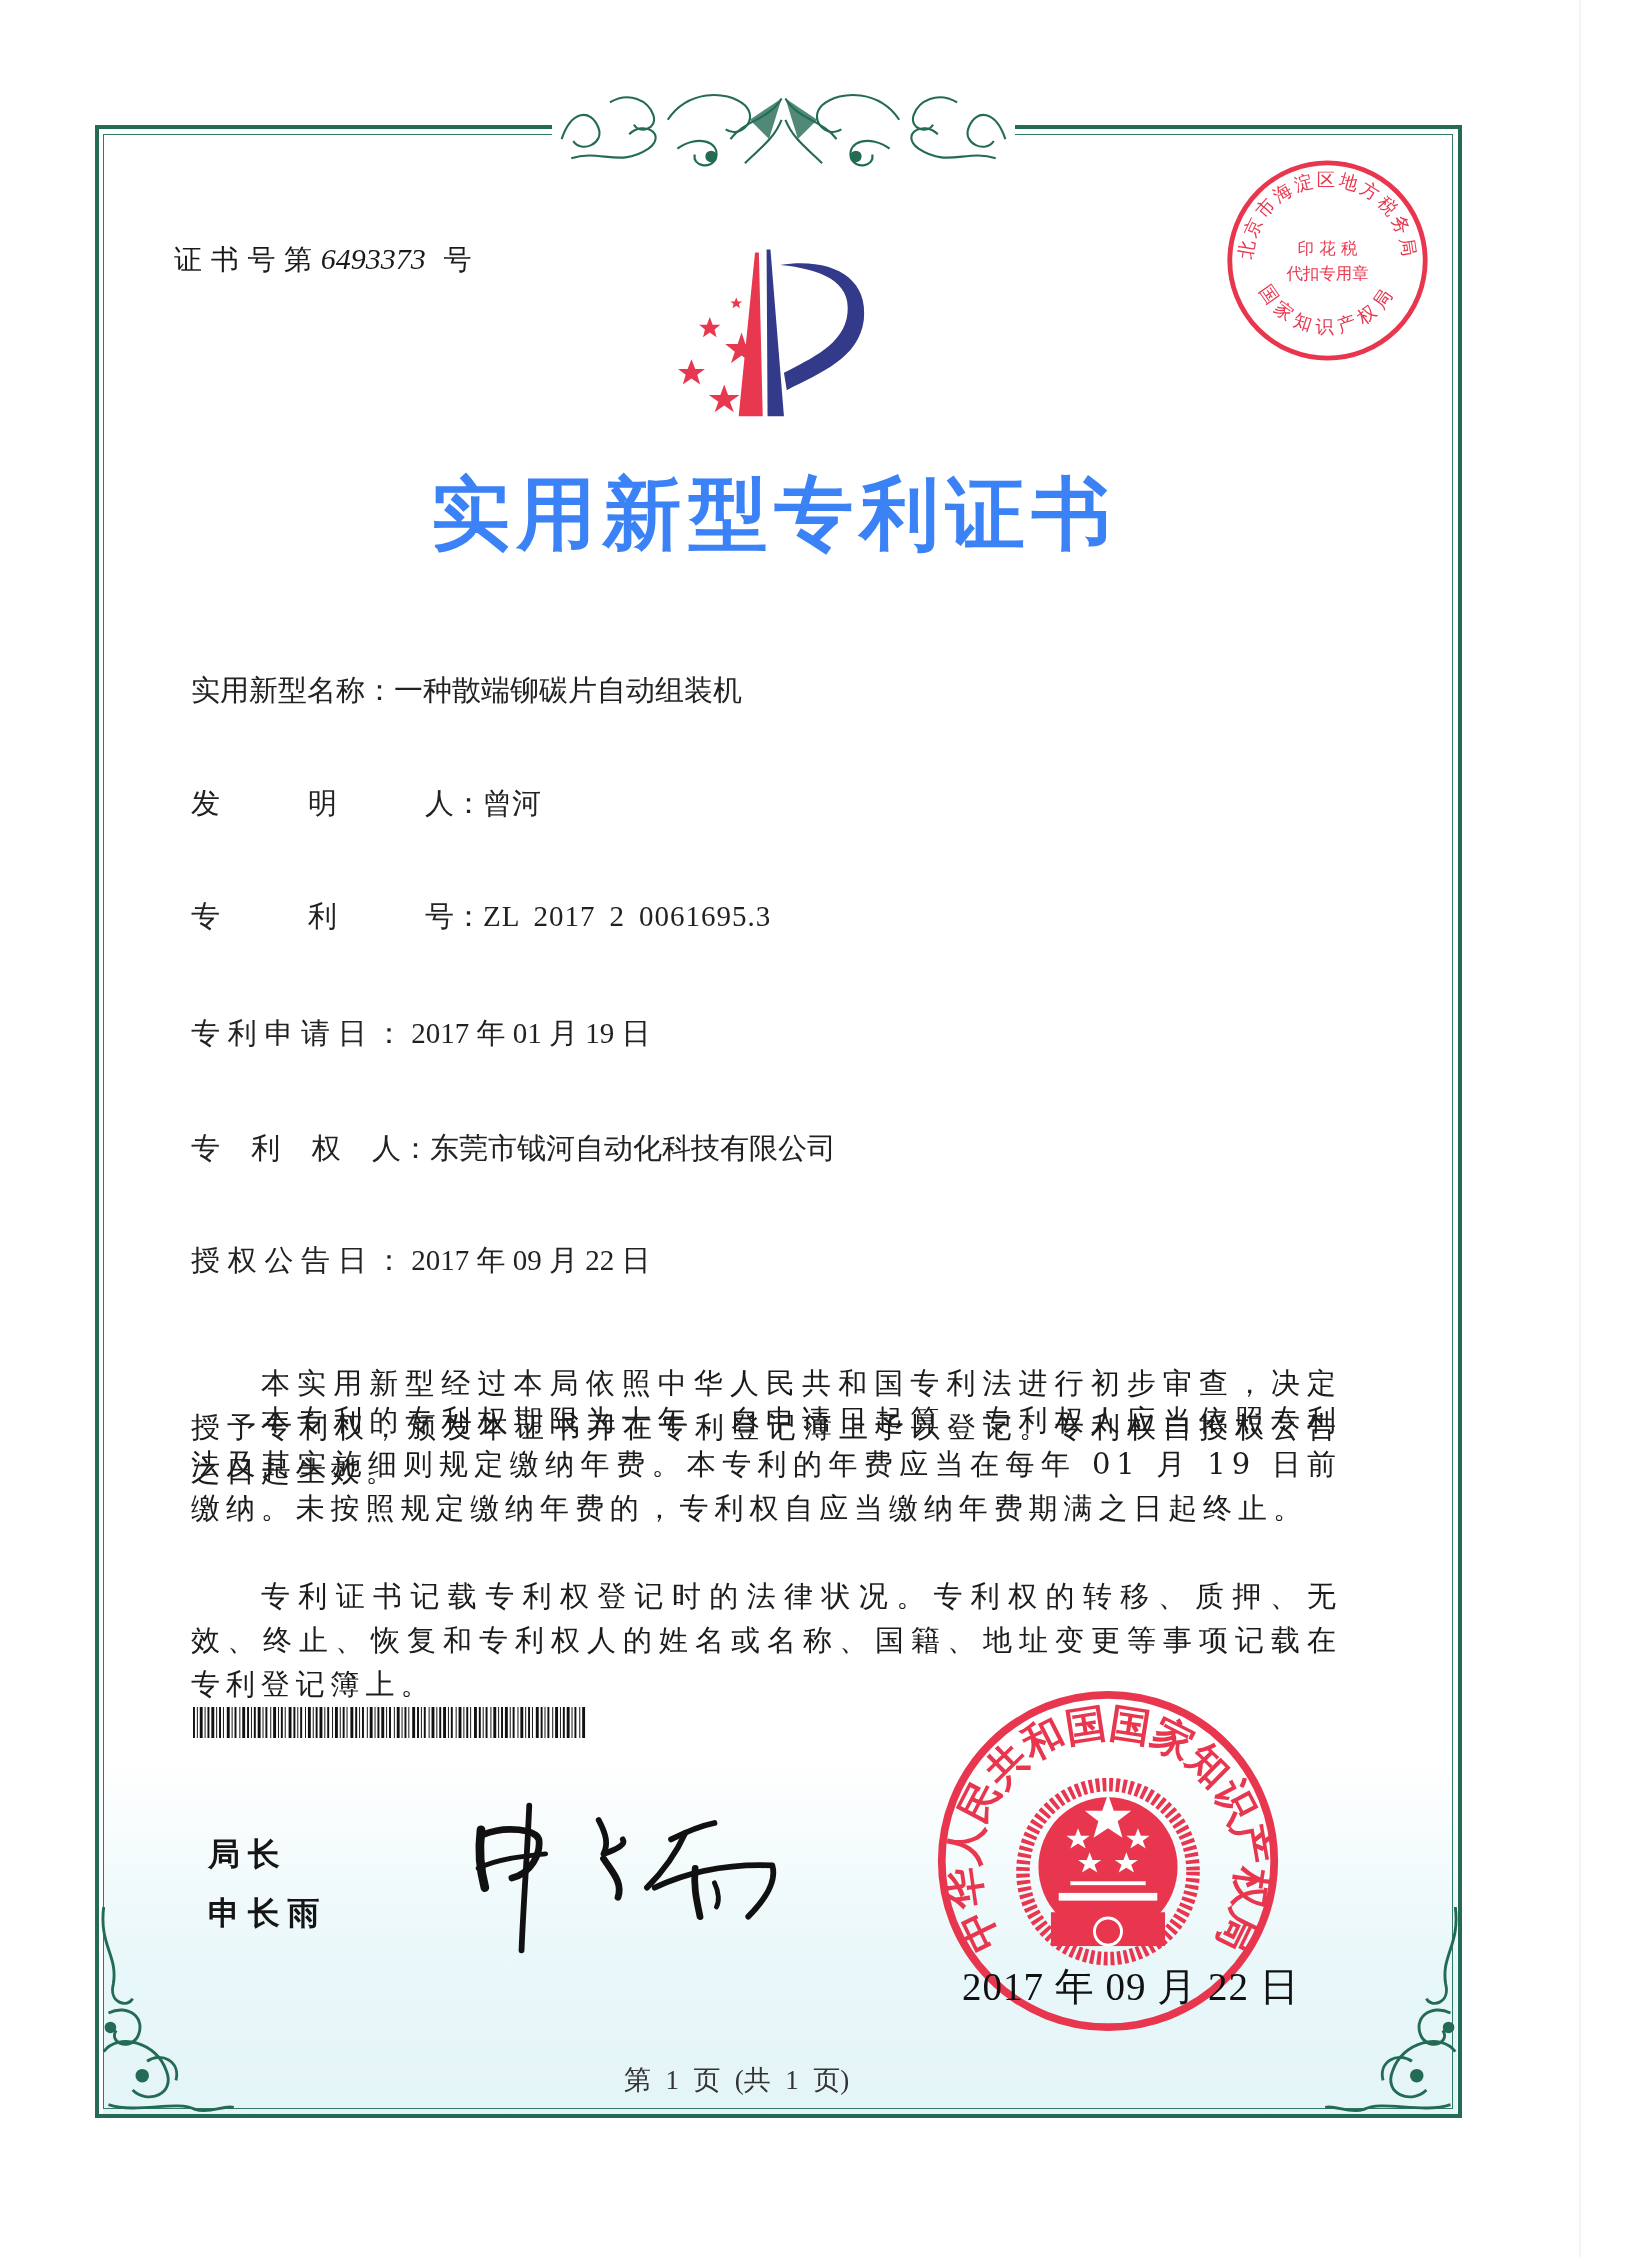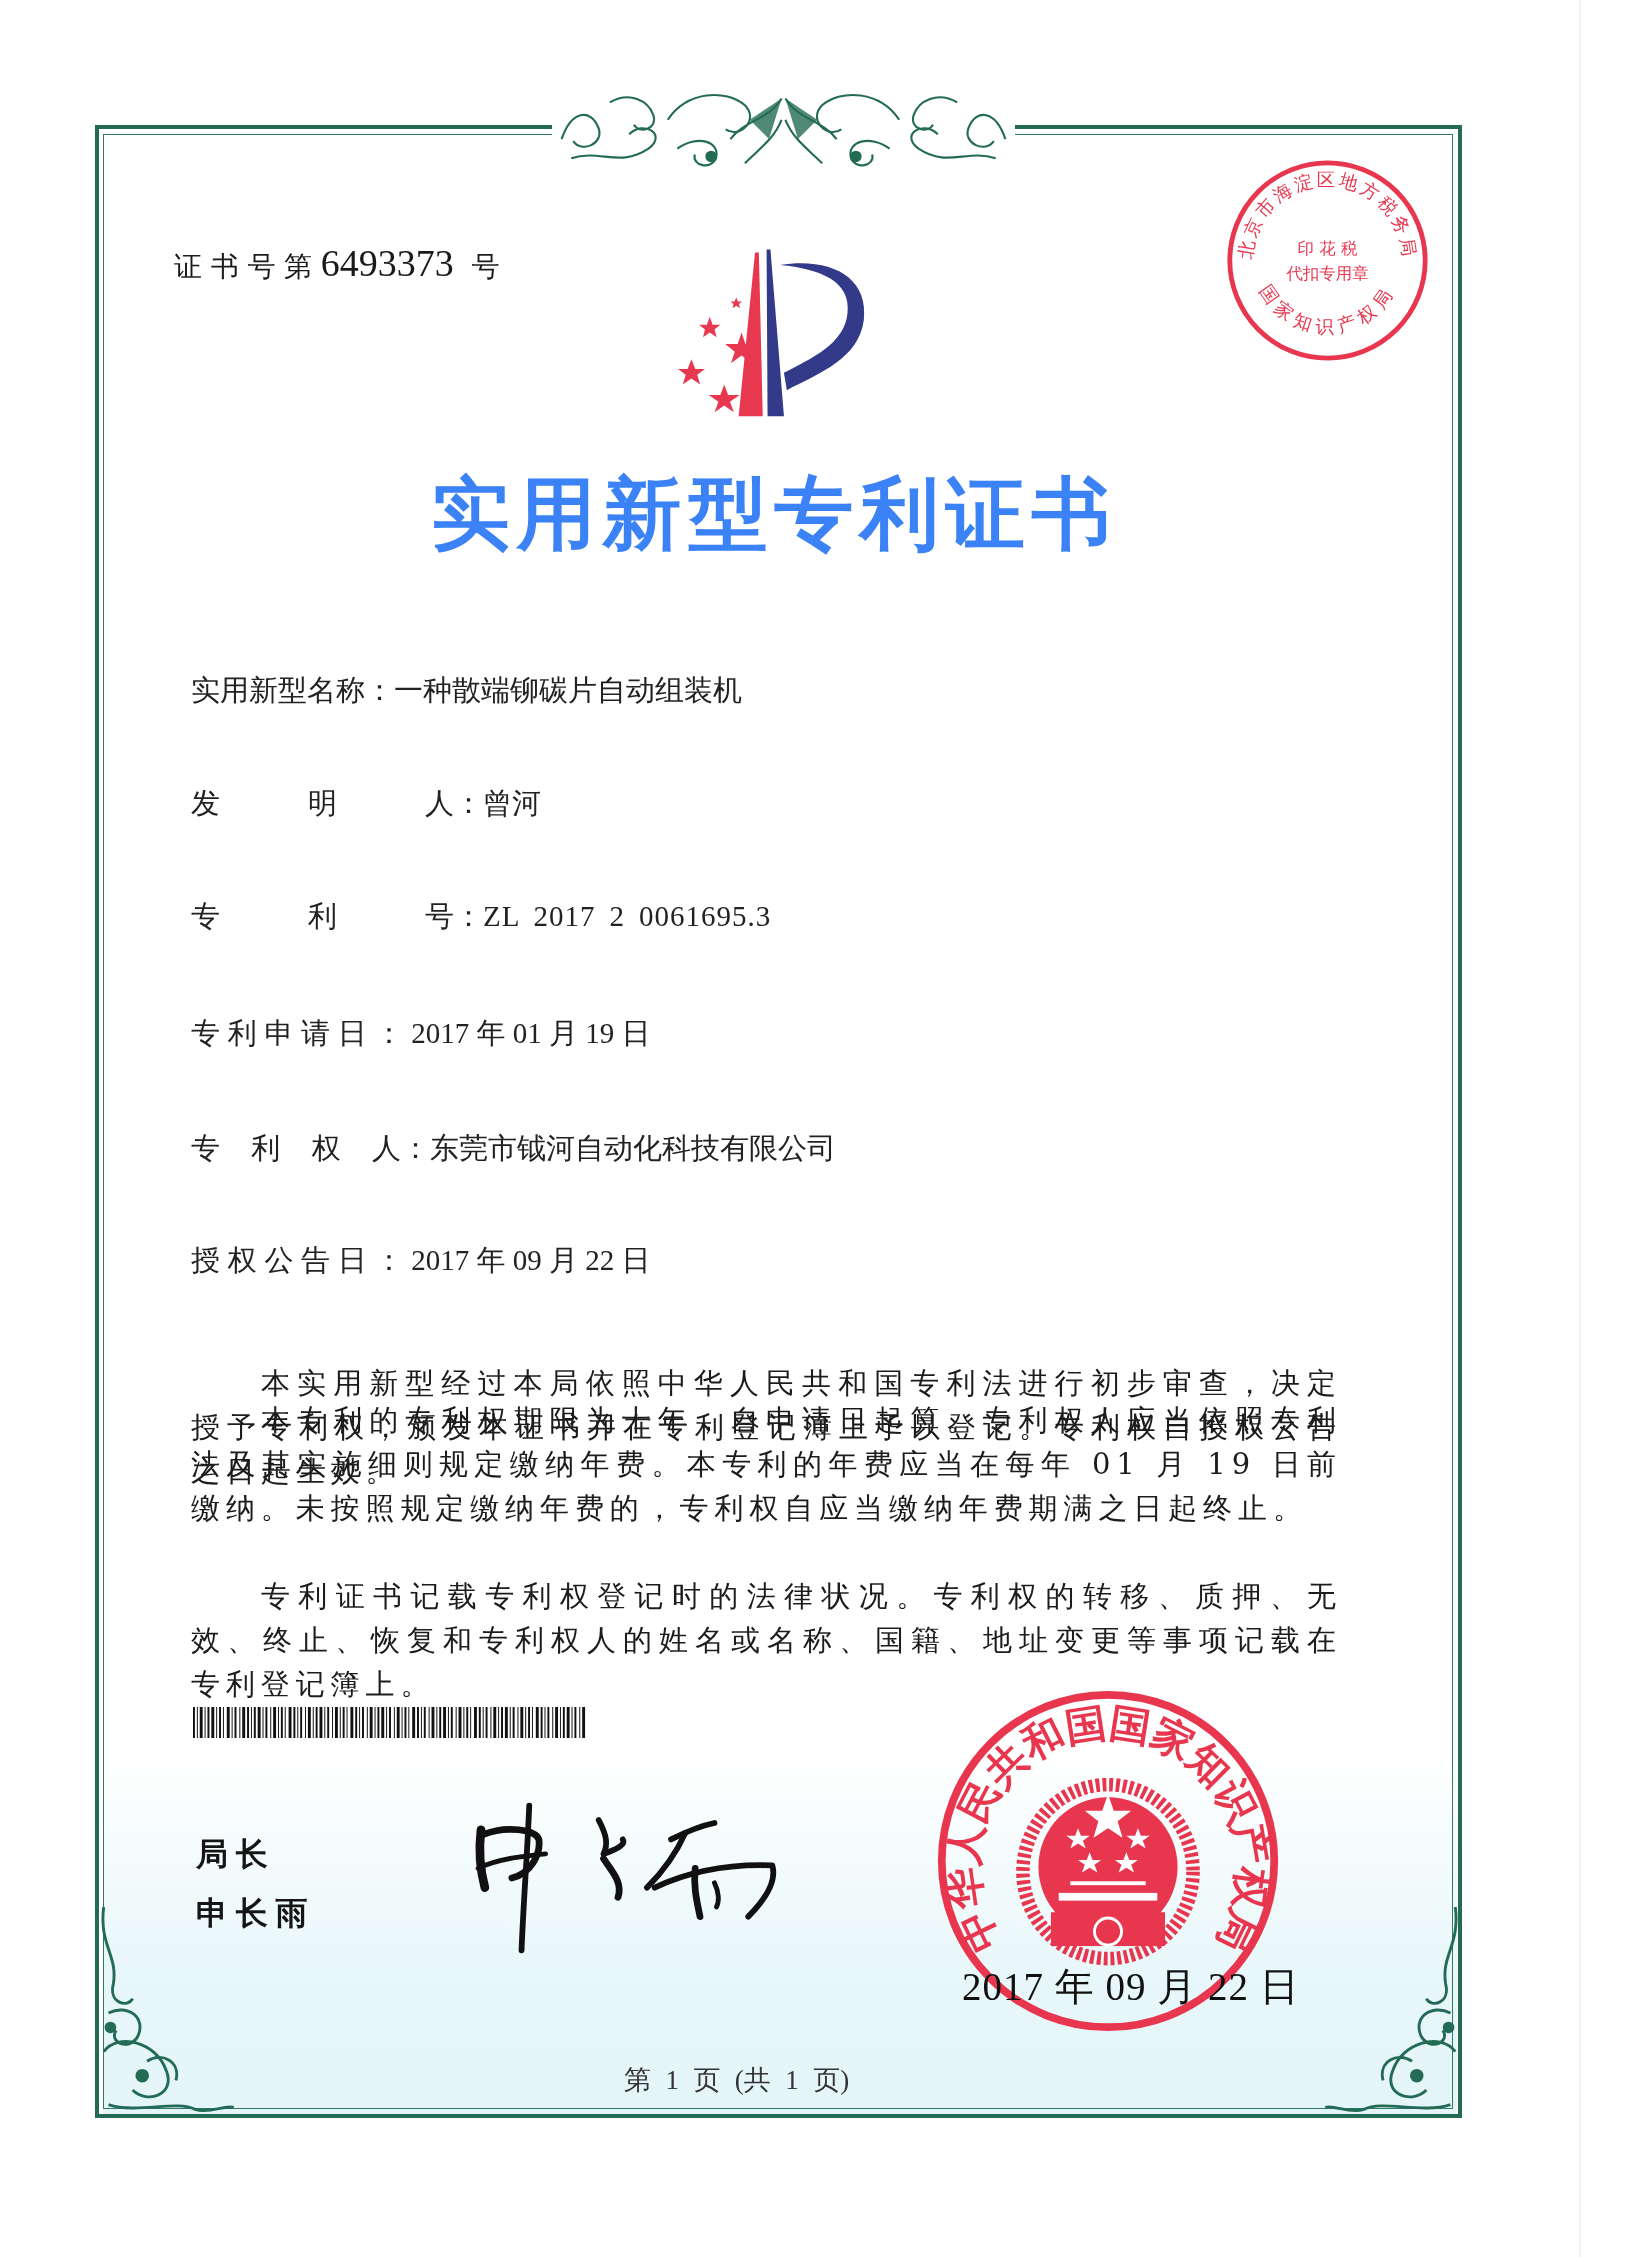--- a/index.html
+++ b/index.html
@@ -11,35 +11,35 @@
   .frame-outer { position:absolute; left:95px; top:125px; width:1367px; height:1993px;
                  border:4.8px solid #246b55; box-sizing:border-box; }
   .frame-inner { position:absolute; left:103px; top:134px; width:1350px; height:1975px;
                  border:1.9px solid #2e7a63; box-sizing:border-box; }
   .ornament { position:absolute; }
   .top-ornament { left:552px; top:81px; width:463px; height:93px; background:#fff; }
   .corner { width:145px; height:212px; }
   .corner-bl { left:89px; top:1907px; }
   .corner-br { left:1325px; top:1907px; }
   .cert-no { position:absolute; left:174px; top:241px; font-size:28px; letter-spacing:8.7px; white-space:nowrap; }
-  .cert-no .num { letter-spacing:0; font-family:"Liberation Serif",serif; font-size:38px; }
+  .cert-no .num { letter-spacing:0; font-family:"Liberation Serif",serif; font-size:30px;font-style:italic; }
   .logo { position:absolute; left:666px; top:238px; width:232px; height:183px; }
   .tax-stamp { position:absolute; left:1224px; top:157px; width:207px; height:207px; }
   .title { position:absolute; left:431px; top:462px; font-size:79px; letter-spacing:6.8px; font-weight:bold;
            font-family:"DejaVu Serif",serif; color:#3b82f6; white-space:nowrap; }
   .field { position:absolute; left:191px; font-size:29px; white-space:nowrap; color:#222; }
   .field .lbl { display:inline-block;font-family:Liberation Serif, serif; }
   .field .val { font-family:"Liberation Serif","DejaVu Serif",serif; }
   .lbl.spread3 { width:263px; display:inline-flex; justify-content:space-between; }
   .lbl.spread4 { width:182px; display:inline-flex; justify-content:space-between; }
   .lbl.tight { letter-spacing:7.7px; }
   .para { position:absolute; left:191px; width:1151px; font-size:29px; line-height:44px; letter-spacing:5.9px;
           color:#1c1c1c; text-indent:70px; text-align:justify; }
   .barcode { position:absolute; left:193px; top:1707px; width:394px; height:31px; }
-  .director { position:absolute; left:196px; font-family:Liberation Mono, monospace;
+  .director { position:absolute; left:208px; font-family:Liberation Mono, monospace;
               font-weight:bold; font-size:32px; letter-spacing:7.7px; color:#151515; }
   .signature { position:absolute; left:454px; top:1796px; width:328px; height:164px; }
   .seal { position:absolute; left:935px; top:1688px; width:346px; height:346px; }
   .seal-date { position:absolute; left:962px; top:1960px; font-size:39px; font-family:"Liberation Serif",serif;
                color:#111; white-space:nowrap; letter-spacing:1px; }
   .footer { position:absolute; left:624px; top:2062px; font-size:27px; font-family:"Liberation Serif","DejaVu Serif",serif;
             color:#333; white-space:nowrap; word-spacing:7.7px; }
 </style>
 </head>
 <body>

